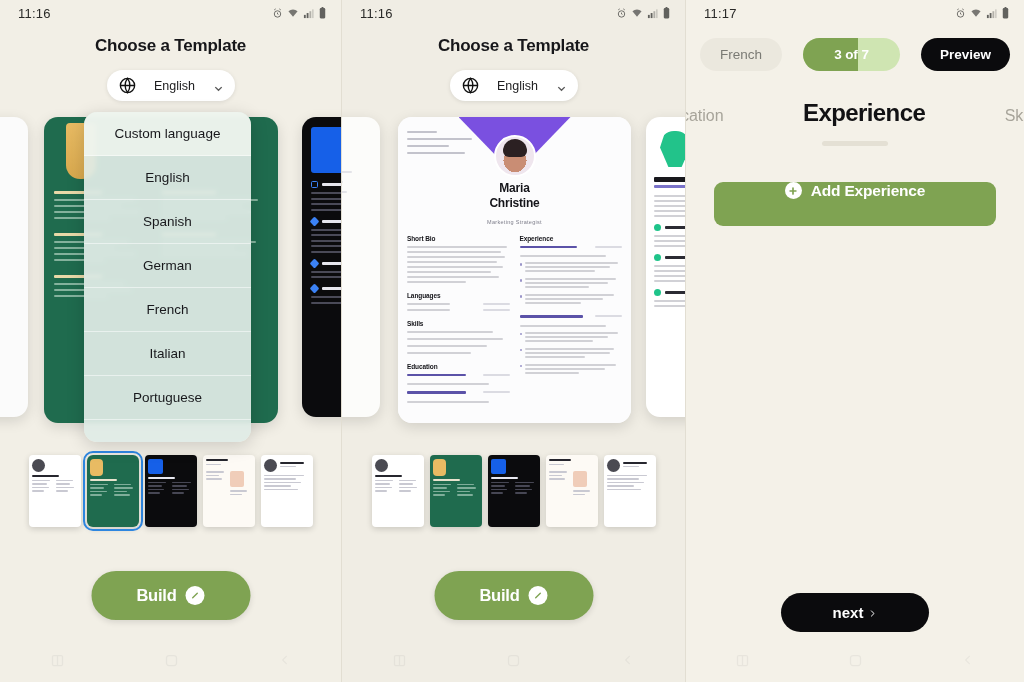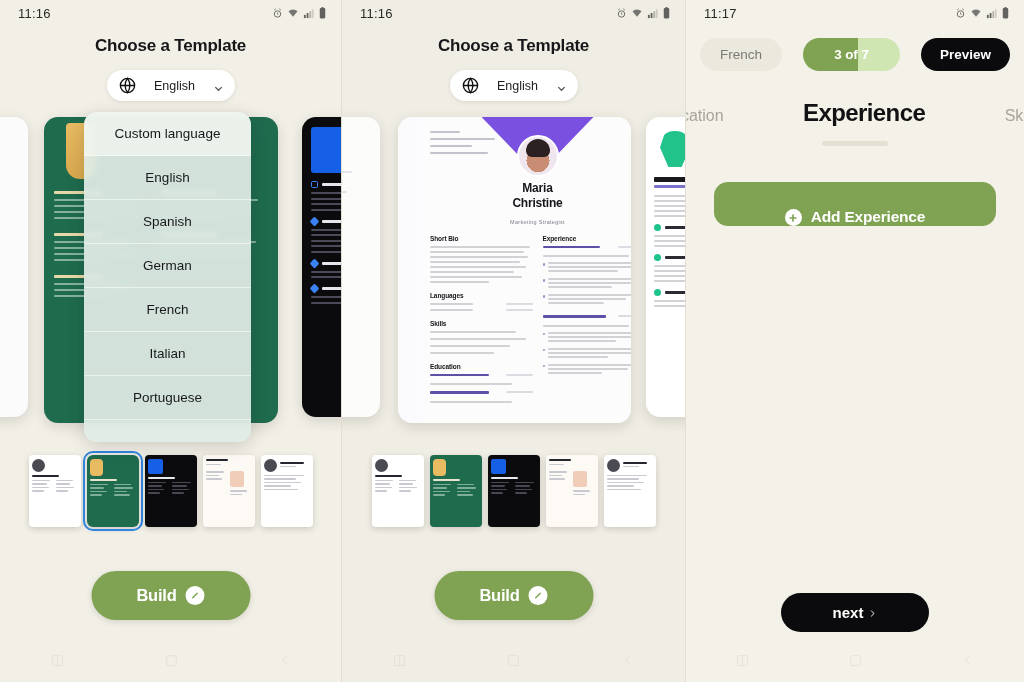--- a/index.html
+++ b/index.html
@@ -73,21 +73,21 @@
   .dcard-body { padding:10px 9px; }
   .dimg { width:58px;height:46px;background:#1660e8;border-radius:3px;margin-bottom:8px; }
   .dsec { margin-bottom:7px; }
   .dsec .dsh { display:flex; align-items:center; gap:4px; margin-bottom:4px; }
   .dsq { width:7px;height:7px;border:1.2px solid #3b82f6;border-radius:1.5px;}
   .dst { width:7px;height:7px;background:#3b82f6;border-radius:1.5px;transform:rotate(45deg);}
   .dtt { height:3px;background:#e6e6ee;border-radius:1px;width:34px;}
   .dl { height:2px;background:#4a4a58;border-radius:1px;margin-bottom:3.5px;}
 
   
-  .resume { width:100%; height:100%; position:relative; background:#fcfcfd;margin-left:23px; }
+  .resume { width:100%; height:100%; position:relative; background:#fcfcfd; }
   .res-tri {
     position:absolute; top:0; left:50%; transform:translateX(-50%);
     width:112px; height:58px; background:#7a50e0;
     clip-path:polygon(0 0,100% 0,50% 100%);
   }
   .res-photo {
     position:absolute; top:18px; left:50%; transform:translateX(-50%);
     width:42px;height:42px;border-radius:50%;overflow:hidden;
     background:radial-gradient(circle at 50% 62%,#c98d74 0 38%,#efe6ee 38% 100%);
     border:2.5px solid #fff;
@@ -177,22 +177,22 @@
 
   .p3-tabs { display:flex; align-items:baseline; justify-content:space-between;
              margin-top:28px; padding:0 0; }
   .tab { font-size:16px; color:#a7a49a; font-weight:500; white-space:nowrap; cursor:pointer; }
   .tab.prev { margin-left:-14px; }
   .tab.next-t { margin-right:-18px; }
   .tab.active { font-size:24px; font-weight:bold; color:#121214; letter-spacing:-.6px; }
   .tab-underline { width:66px;height:5px;border-radius:3px;background:#e4e0d4;
                    margin:14px auto 0; }
 
-  .add-btn { margin:36px auto 0; width:282px; height:44px; border-radius:14px;
-             background:#7fa352; display:flex; align-items:flex-end; justify-content:center;
+  .add-btn { margin:36px auto 0; width:282px; height:44px; border-radius:9px;
+             background:#7fa352; display:flex; align-items:flex-start; justify-content:center;
              gap:9px; color:#fff; font-size:15.5px; font-weight:bold; cursor:pointer;
              letter-spacing:-.2px; }
   .plus-circle { width:17px;height:17px;border-radius:50%;background:#fff;
                  display:flex;align-items:center;justify-content:center; }
 
   .next-btn { position:absolute; bottom:50px; left:50%; transform:translateX(-50%);
               width:148px;height:39px;border-radius:20px;background:#0b0b0d;color:#fff;
               font-size:15px;font-weight:bold; display:flex;align-items:center;
               justify-content:center; gap:5px; cursor:pointer; }
 

